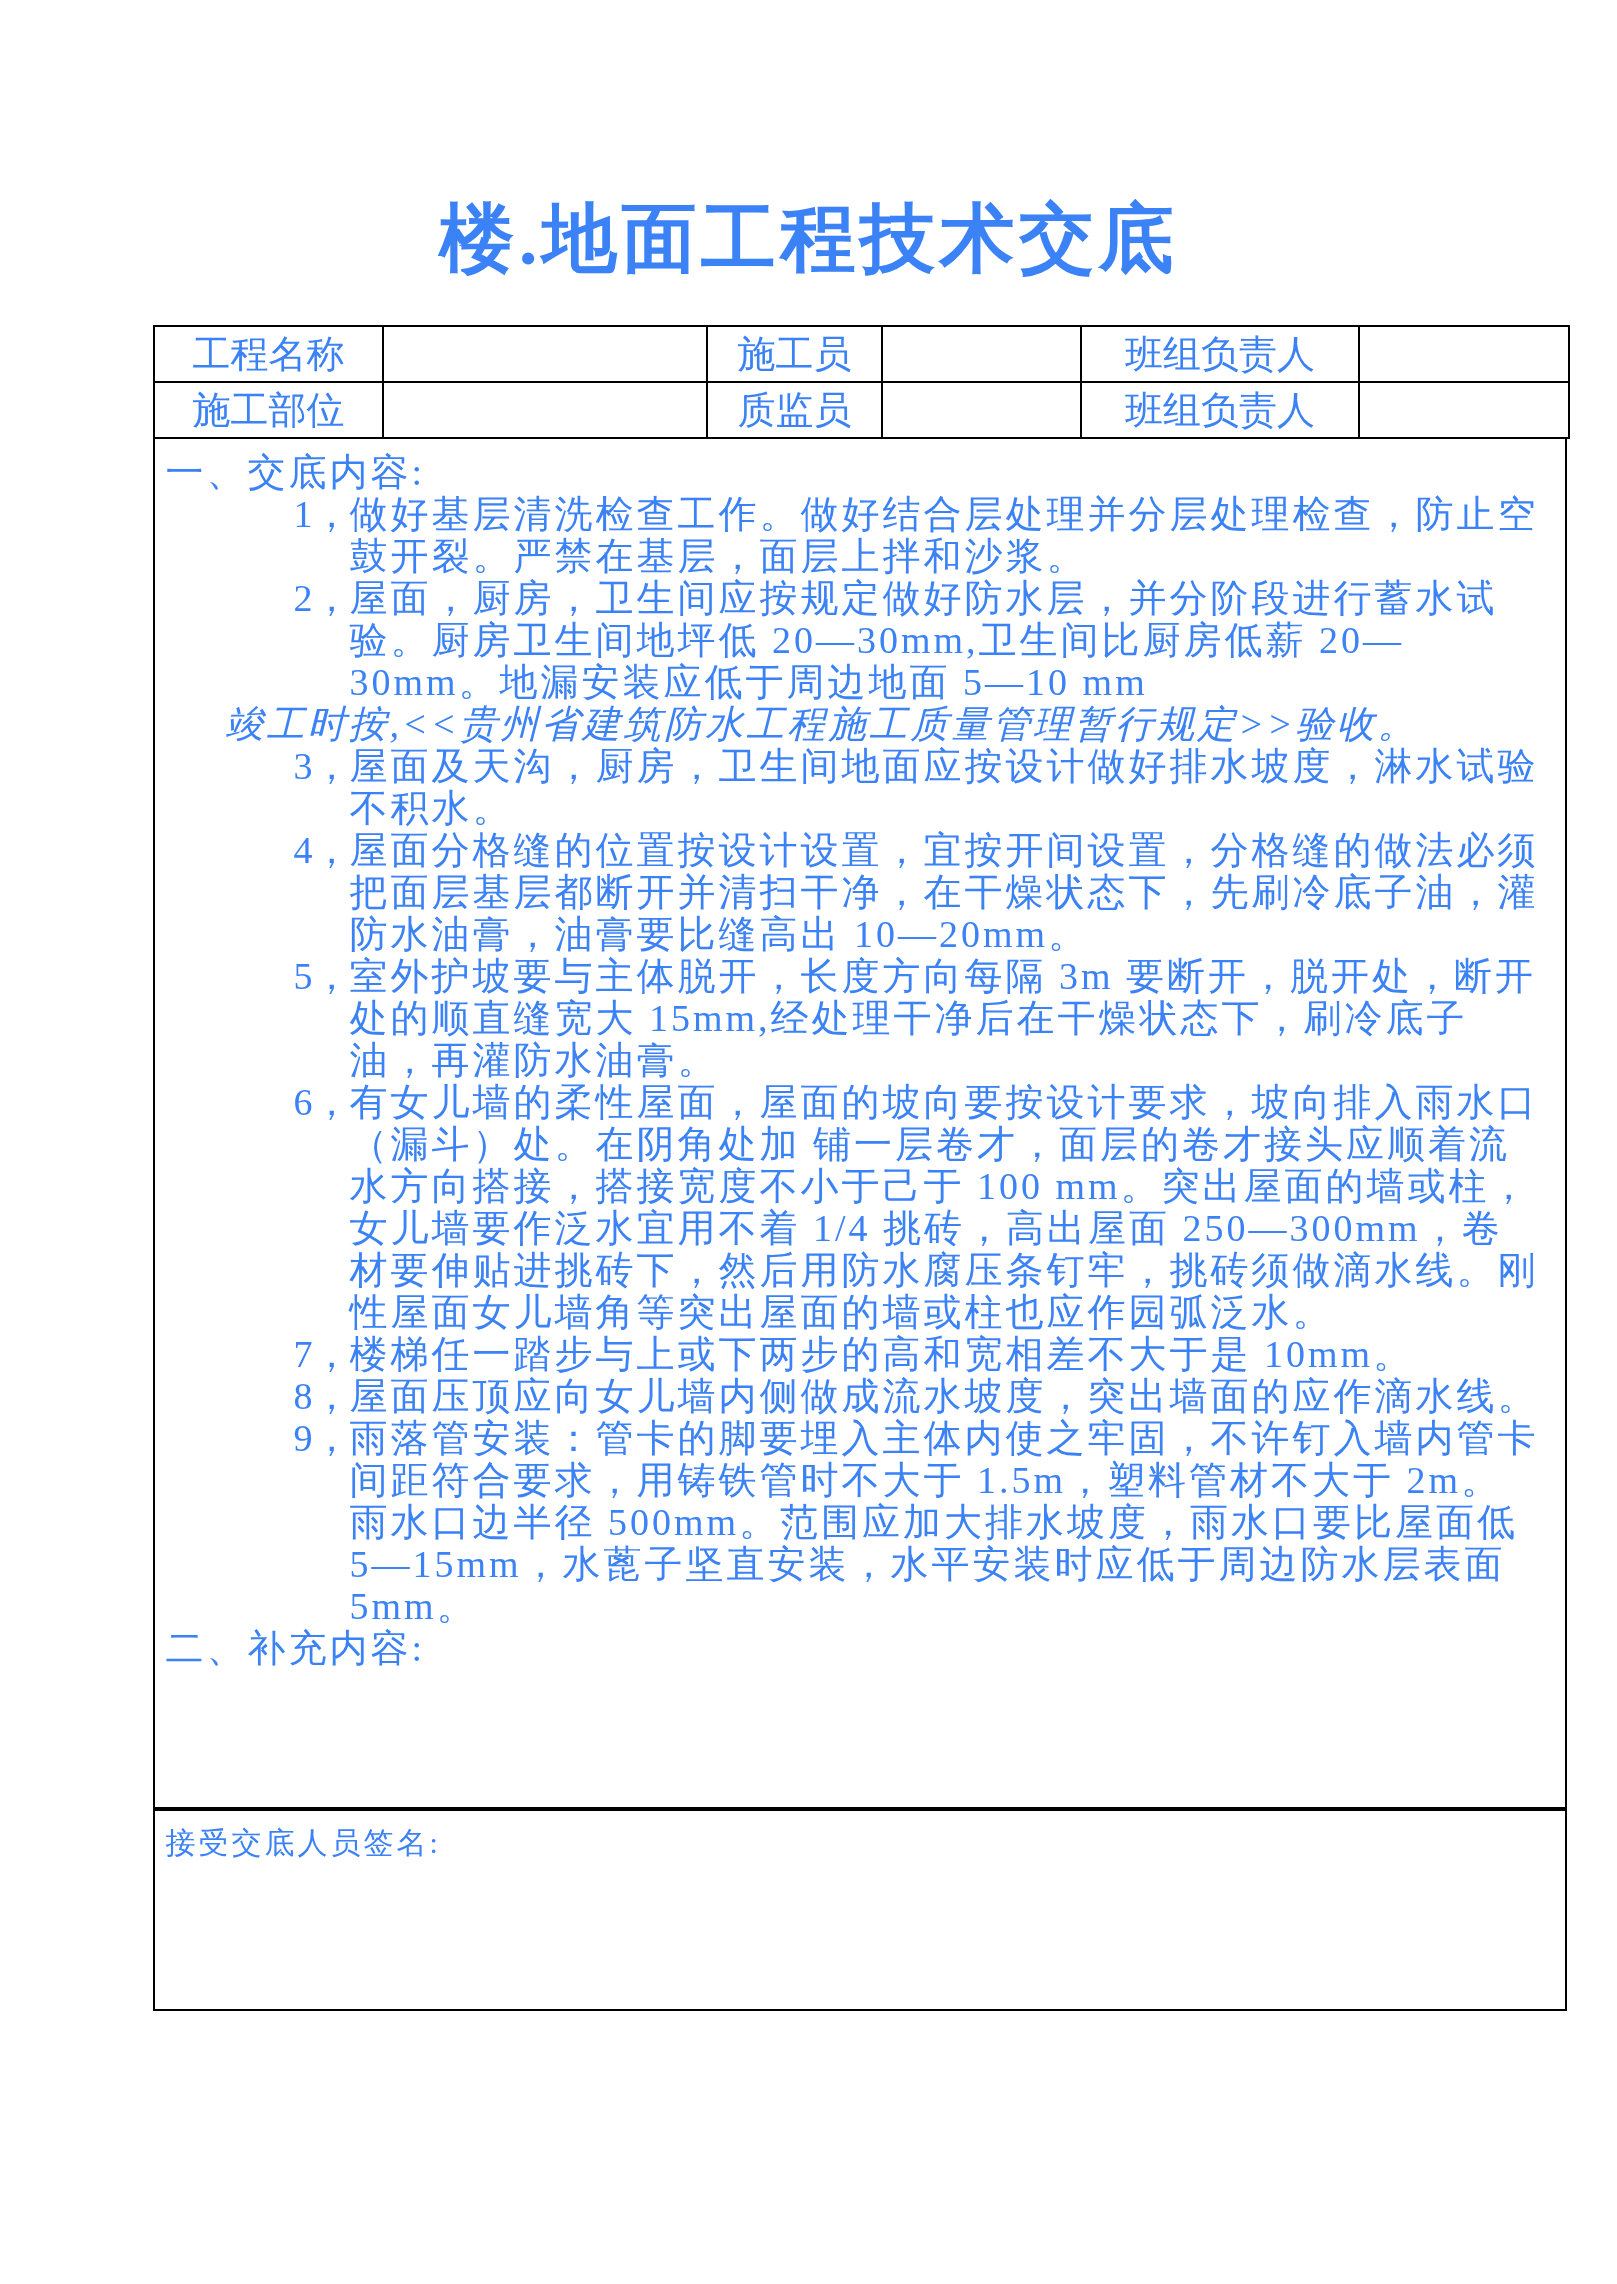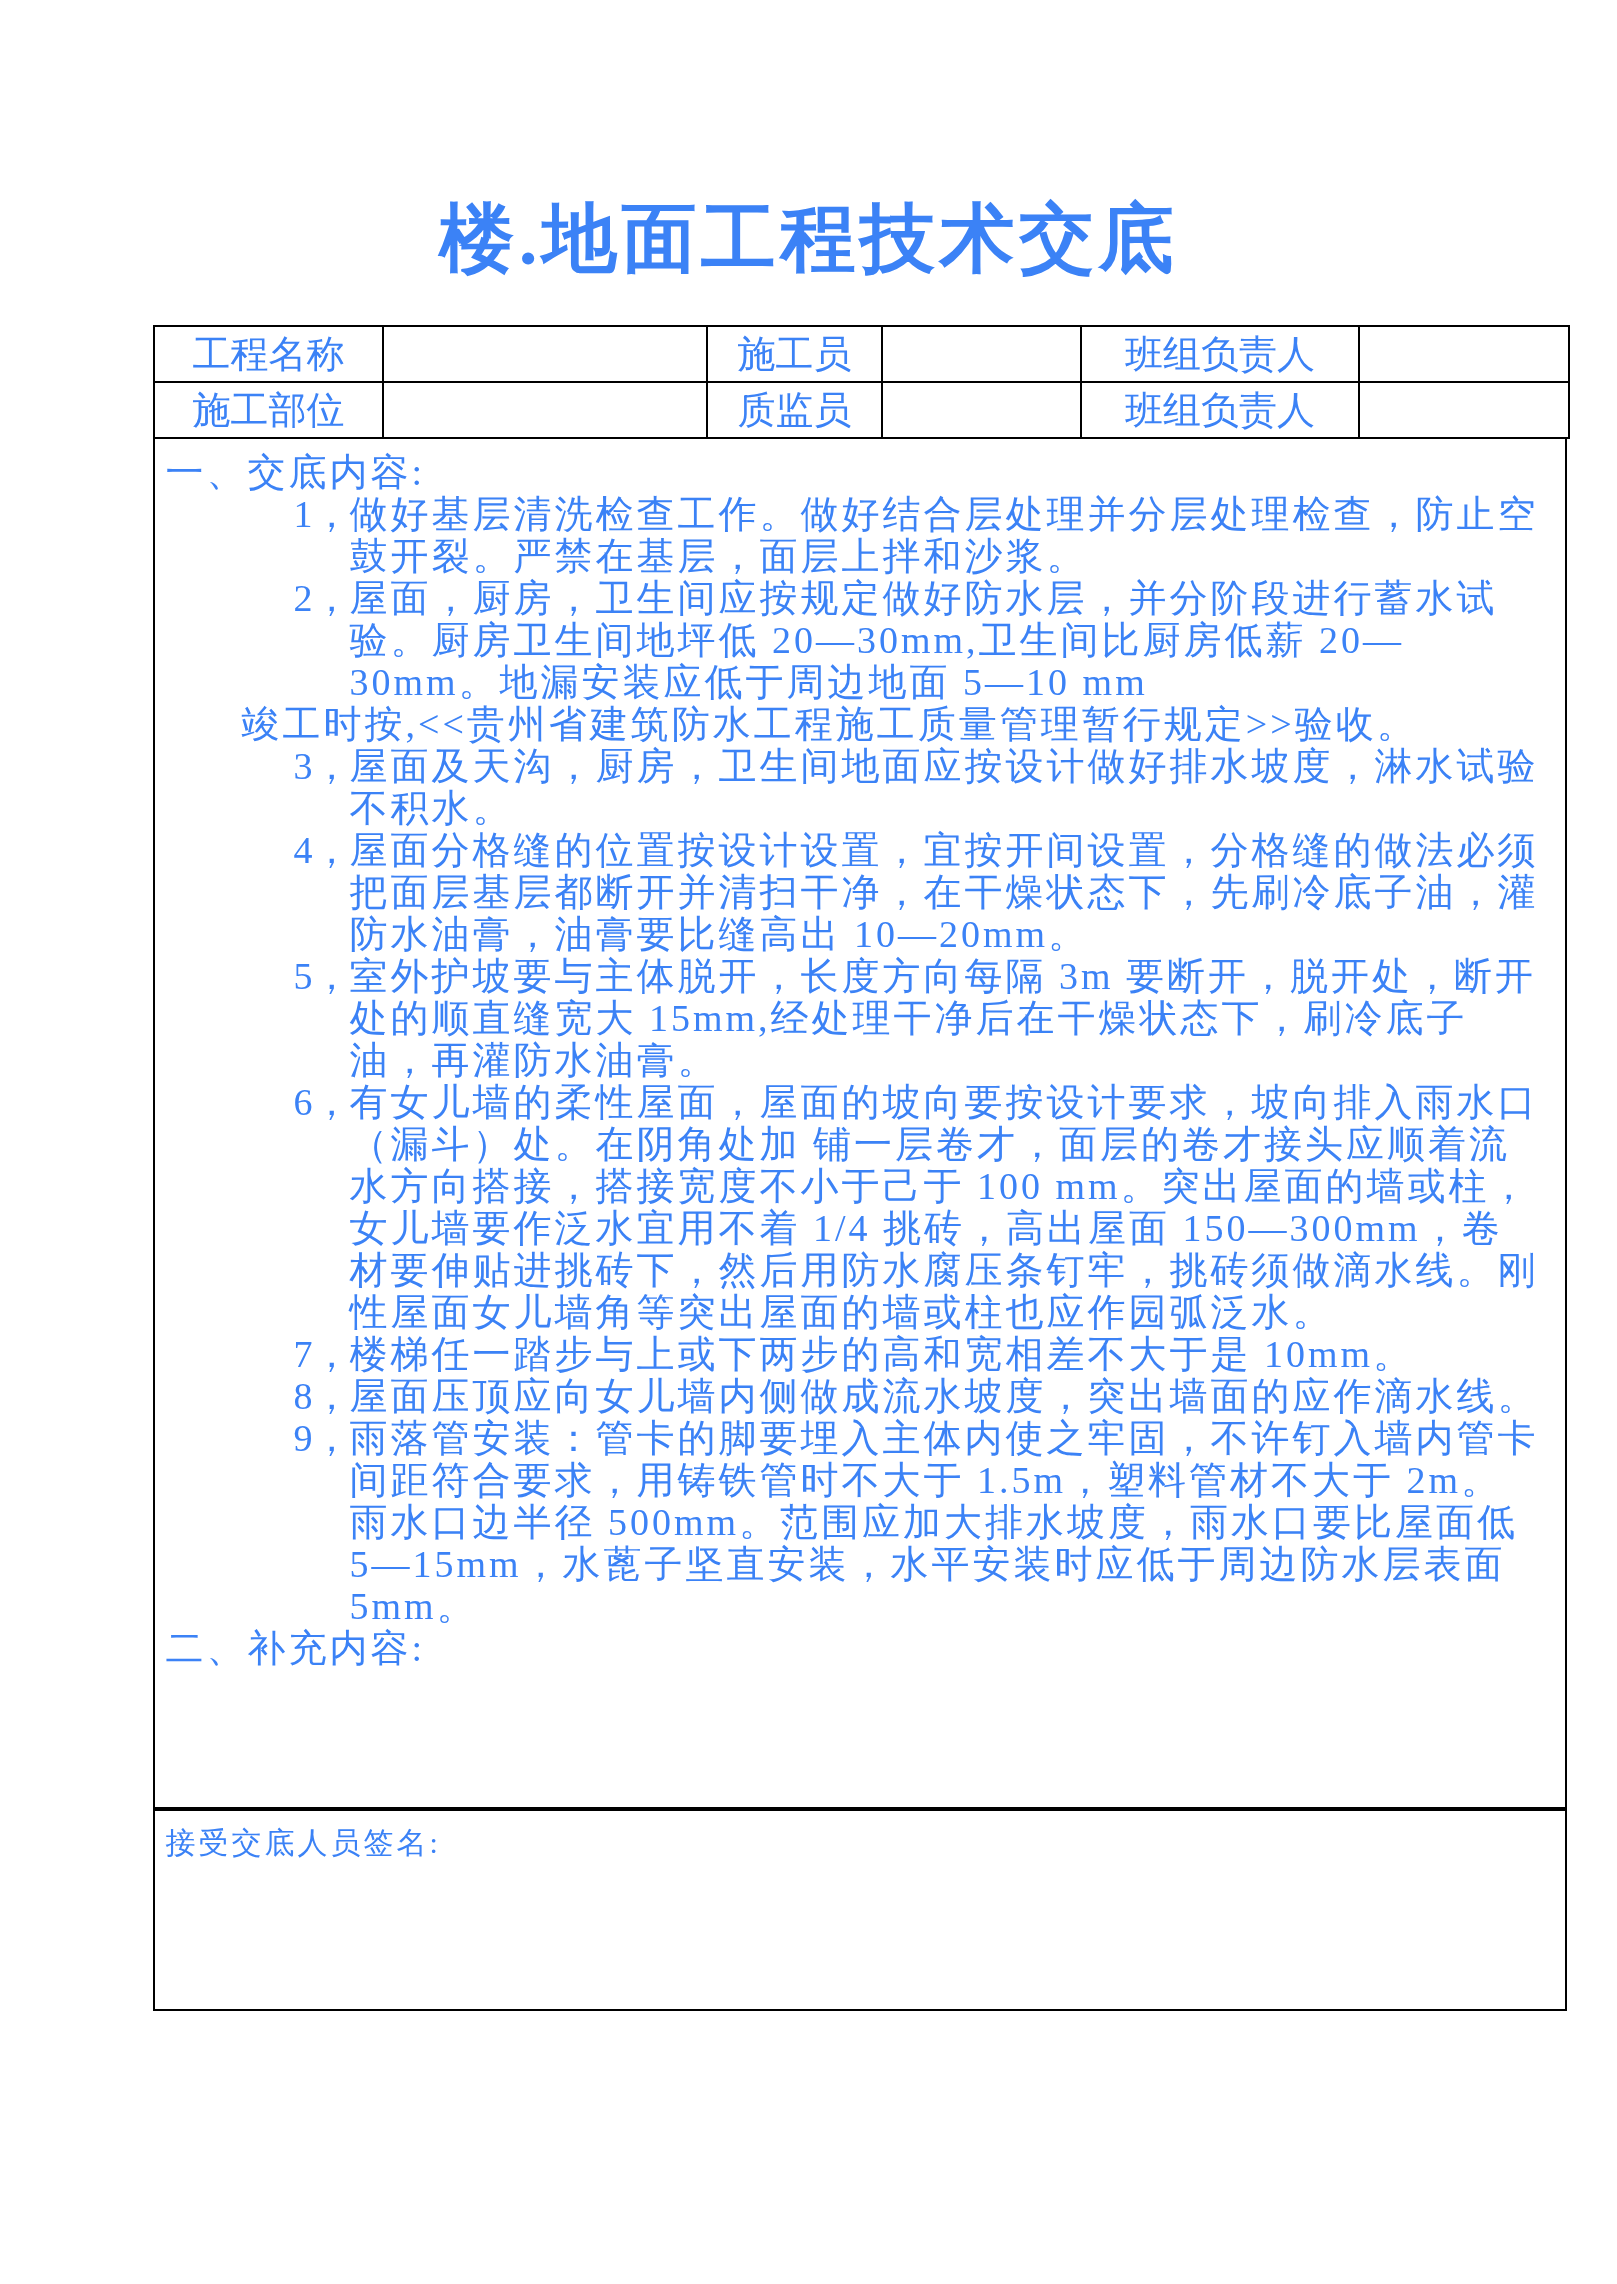--- a/index.html
+++ b/index.html
@@ -67,21 +67,22 @@
     padding-left:184px;
     text-indent:-56px;
   }
   .item .num{
     display:inline-block;
     width:56px;
     text-indent:0;
     letter-spacing:0;
   }
   .note{
-    margin-left:76px;
+    margin-left:60px;
+    font-style:italic;
   }
   .sign-box{
     position:relative;
     box-sizing:border-box;
     border:2.3px solid #000;
     height:202px;
     padding:10.5px 25.6px 0 10.5px;
     font-size:30px;
     line-height:42px;
     letter-spacing:3px;
@@ -133,21 +134,21 @@
 
     <div class="content-box">
       <div class="section-heading">一、交底内容:</div>
       <div id="content-items">
           <div class="item"><span class="num">1，</span><span>做好基层清洗检查工作。做好结合层处理并分层处理检查，防止空鼓开裂。严禁在基层，面层上拌和沙浆。</span></div>
           <div class="item"><span class="num">2，</span><span>屋面，厨房，卫生间应按规定做好防水层，并分阶段进行蓄水试验。厨房卫生间地坪低 20—30mm,卫生间比厨房低薪 20—30mm。地漏安装应低于周边地面 5—10 mm</span></div>
           <div class="note">竣工时按,&lt;&lt;贵州省建筑防水工程施工质量管理暂行规定&gt;&gt;验收。</div>
           <div class="item"><span class="num">3，</span><span>屋面及天沟，厨房，卫生间地面应按设计做好排水坡度，淋水试验不积水。</span></div>
           <div class="item"><span class="num">4，</span><span>屋面分格缝的位置按设计设置，宜按开间设置，分格缝的做法必须把面层基层都断开并清扫干净，在干燥状态下，先刷冷底子油，灌防水油膏，油膏要比缝高出 10—20mm。</span></div>
           <div class="item"><span class="num">5，</span><span>室外护坡要与主体脱开，长度方向每隔 3m 要断开，脱开处，断开处的顺直缝宽大 15mm,经处理干净后在干燥状态下，刷冷底子油，再灌防水油膏。</span></div>
-          <div class="item"><span class="num">6，</span><span>有女儿墙的柔性屋面，屋面的坡向要按设计要求，坡向排入雨水口（漏斗）处。在阴角处加 铺一层卷才，面层的卷才接头应顺着流水方向搭接，搭接宽度不小于己于 100 mm。突出屋面的墙或柱，女儿墙要作泛水宜用不着 1/4 挑砖，高出屋面 150—300mm，卷材要伸贴进挑砖下，然后用防水腐压条钉牢，挑砖须做滴水线。刚性屋面女儿墙角等突出屋面的墙或柱也应作园弧泛水。</span></div>
+          <div class="item"><span class="num">6，</span><span>有女儿墙的柔性屋面，屋面的坡向要按设计要求，坡向排入雨水口（漏斗）处。在阴角处加 铺一层卷才，面层的卷才接头应顺着流水方向搭接，搭接宽度不小于己于 100 mm。突出屋面的墙或柱，女儿墙要作泛水宜用不着 1/4 挑砖，高出屋面 250—300mm，卷材要伸贴进挑砖下，然后用防水腐压条钉牢，挑砖须做滴水线。刚性屋面女儿墙角等突出屋面的墙或柱也应作园弧泛水。</span></div>
           <div class="item"><span class="num">7，</span><span>楼梯任一踏步与上或下两步的高和宽相差不大于是 10mm。</span></div>
           <div class="item"><span class="num">8，</span><span>屋面压顶应向女儿墙内侧做成流水坡度，突出墙面的应作滴水线。</span></div>
           <div class="item"><span class="num">9，</span><span>雨落管安装：管卡的脚要埋入主体内使之牢固，不许钉入墙内管卡间距符合要求，用铸铁管时不大于 1.5m，塑料管材不大于 2m。雨水口边半径 500mm。范围应加大排水坡度，雨水口要比屋面低 5—15mm，水蓖子坚直安装，水平安装时应低于周边防水层表面 5mm。</span></div>
         </div>
       <div class="section-heading">二、补充内容:</div>
     </div>
 
     <div class="sign-box">
       <div>接受交底人员签名:</div>
     </div>

